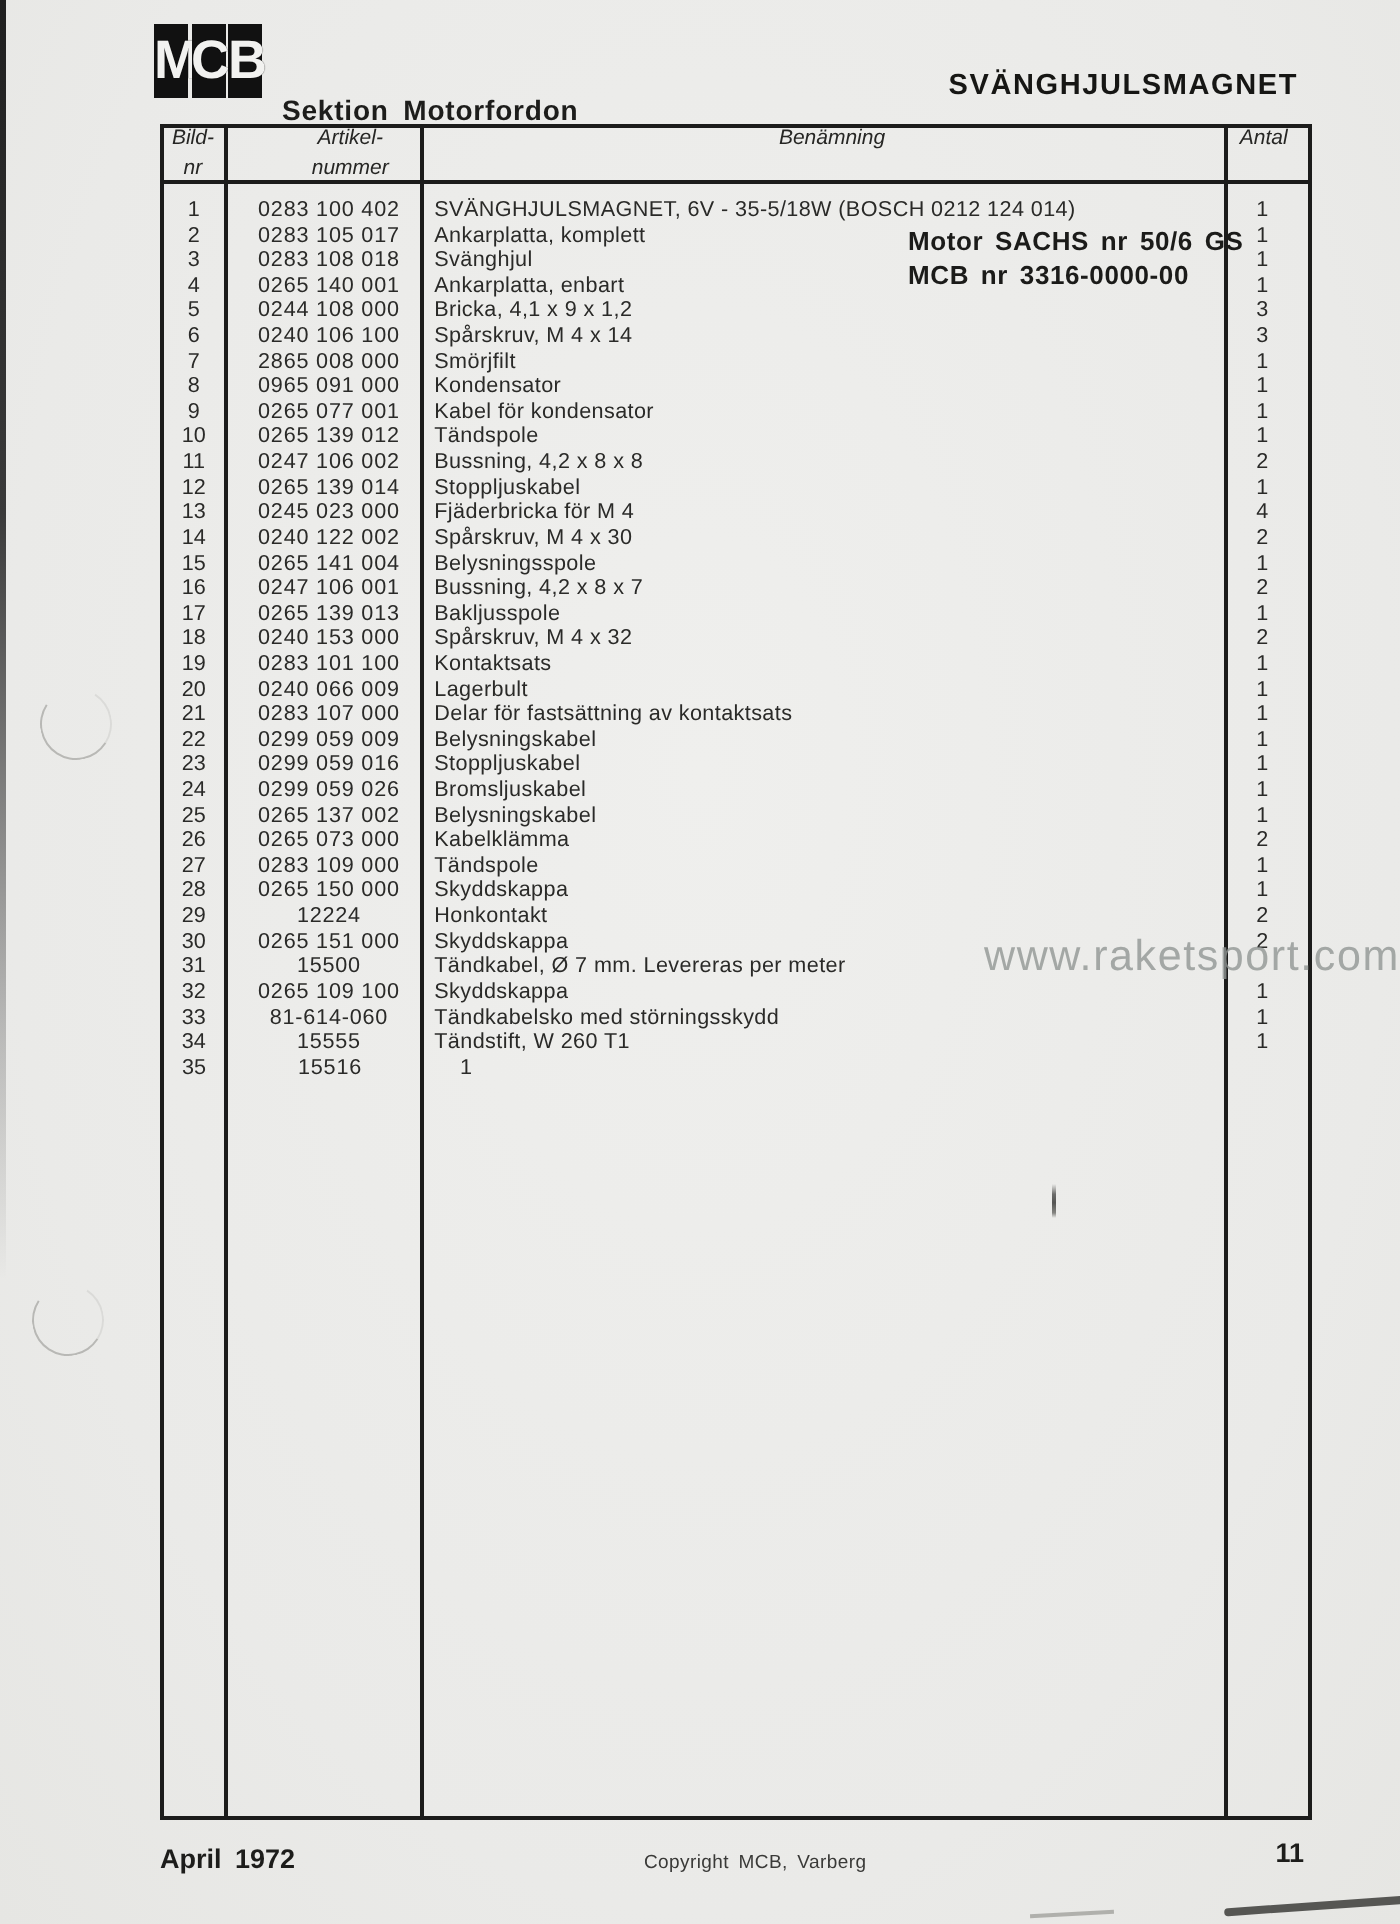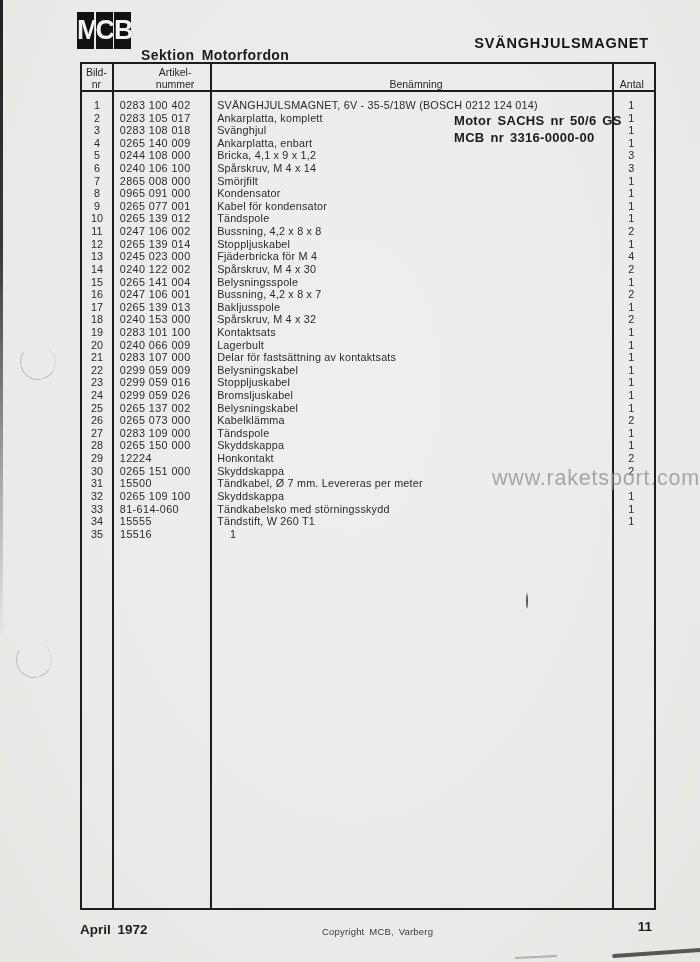--- a/index.html
+++ b/index.html
@@ -67,31 +67,31 @@
   }
   .vline { position:absolute; top:0; bottom:0; width:1.5px; background:#1c1c1b; }
   .vline.v1 { left:30px; }
   .vline.v2 { left:128px; }
   .vline.v3 { left:530px; }
   .thead {
     position:absolute; left:0; right:0; top:0; height:28px;
     border-bottom:2px solid #1c1c1b; display:flex;
   }
   .th { font-size:10.5px; color:#262624; text-align:center;
-        display:flex; flex-direction:column; justify-content:flex-end; line-height:11.5px; }
+        display:flex; flex-direction:column; justify-content:space-between; line-height:11.5px;font-style:italic; }
   .th.bild { width:30px; }
   .th.artikel { width:98px;margin-left:17px; }
   .th.ben { width:402px; }
   .th.antal { width:46px; }
 
   .tbody { position:absolute; left:0; right:0; top:35px; }
   .trow { display:flex; height:12.62px; align-items:center; }
   .tcell { font-size:10.8px; color:#2a2a28; white-space:nowrap; line-height:12.62px; }
   .tcell.bild { width:30px; text-align:center; }
-  .tcell.artikel { width:98px; padding-left:8px; letter-spacing:0.4px; }
+  .tcell.artikel { width:98px; padding-left:8px; letter-spacing:0.4px;text-align:center; }
   .tcell.ben { width:402px; padding-left:8px; letter-spacing:0.2px; }
   .tcell.antal { width:46px; text-align:center; }
 
   .annotation {
     position:absolute; left:454px; top:113px;
     font-weight:bold; font-size:13px; color:#1b1b19; line-height:16.5px;
     letter-spacing:0.3px; word-spacing:2px; white-space:nowrap;
   }
   .watermark {
     position:absolute; left:492px; top:466px;
@@ -167,21 +167,21 @@
           <div class="tcell antal">1</div>
         </div>
         <div class="trow">
           <div class="tcell bild">3</div>
           <div class="tcell artikel">0283 108 018</div>
           <div class="tcell ben">Svänghjul</div>
           <div class="tcell antal">1</div>
         </div>
         <div class="trow">
           <div class="tcell bild">4</div>
-          <div class="tcell artikel">0265 140 009</div>
+          <div class="tcell artikel">0265 140 001</div>
           <div class="tcell ben">Ankarplatta, enbart</div>
           <div class="tcell antal">1</div>
         </div>
         <div class="trow">
           <div class="tcell bild">5</div>
           <div class="tcell artikel">0244 108 000</div>
           <div class="tcell ben">Bricka, 4,1 x 9 x 1,2</div>
           <div class="tcell antal">3</div>
         </div>
         <div class="trow">

